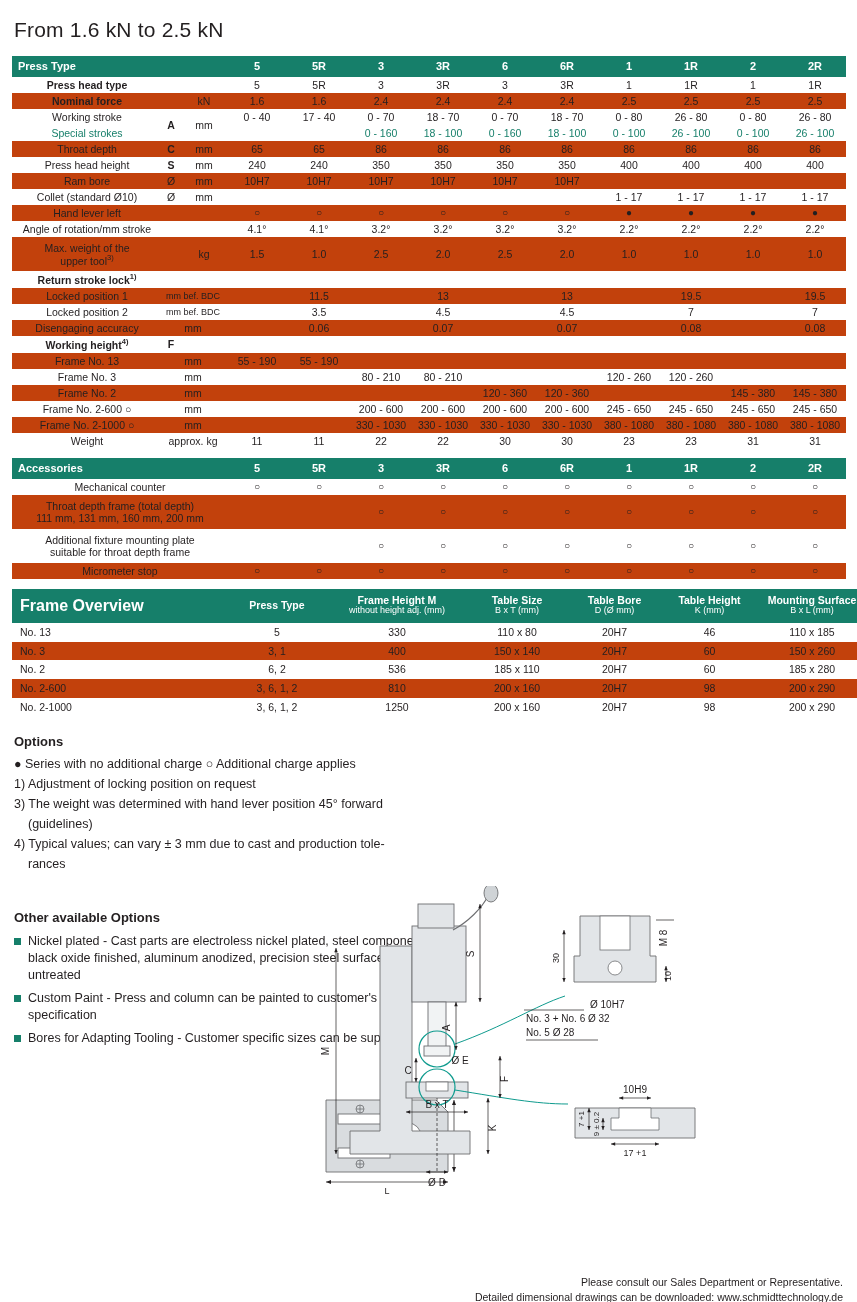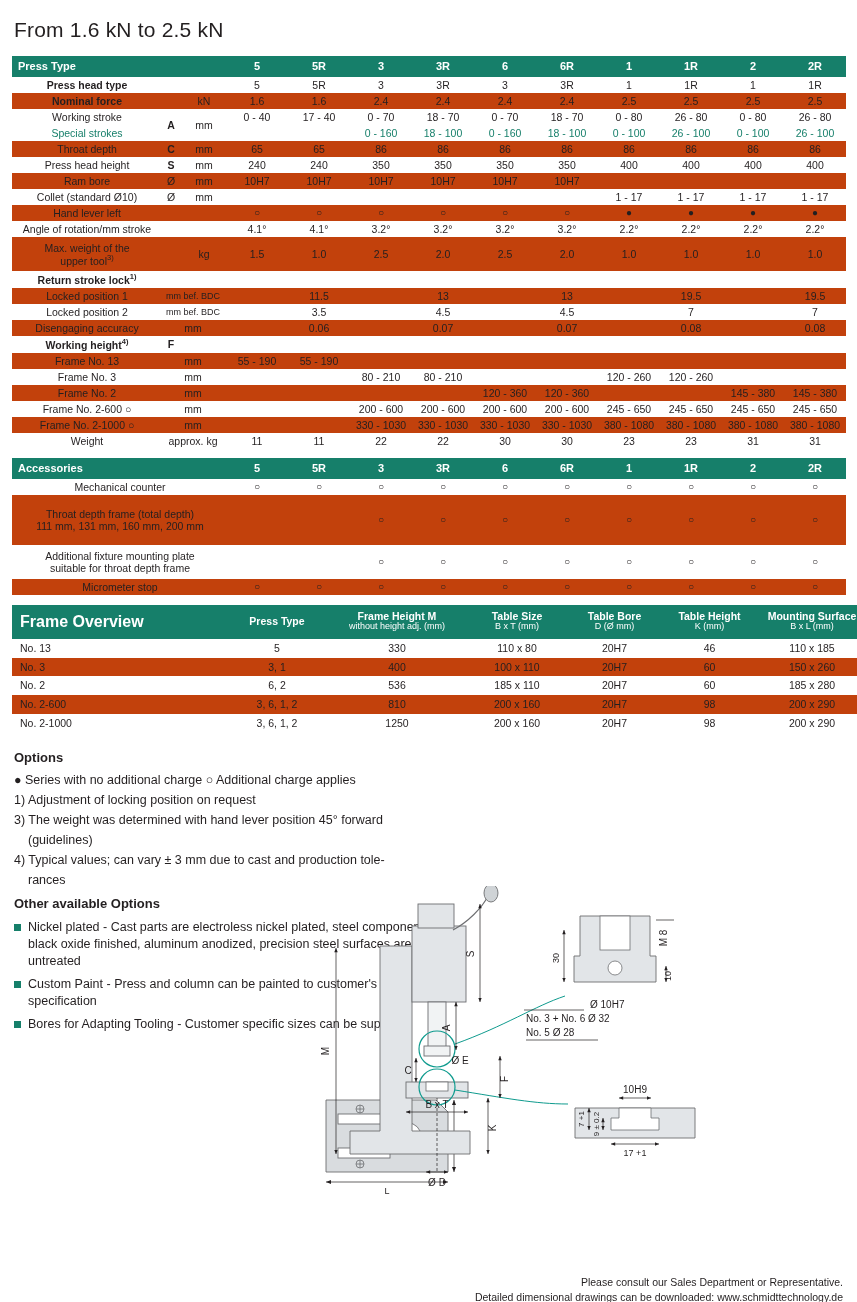--- a/index.html
+++ b/index.html
@@ -80,21 +80,21 @@
     line-height: 1.2;
   }
   table.frame td.lbl { text-align: left; padding-left: 8px; }
 
   
   .options { margin-top: 18px; font-size: 12.5px; width: 430px; }
   .options h2 { font-size: 13px; margin: 0 0 7px 2px; font-weight: bold; }
   .options p { margin: 0 0 3px 2px; line-height: 1.35; }
   .opt-ind { padding-left: 14px; text-indent: -14px; }
   .opt-ind2 { padding-left: 14px; }
-  .other { margin-top: 8px; }
+  .other { margin-top: 38px; }
   .other h2 { font-size: 13px; margin: 0 0 8px 2px; font-weight: bold; }
   .bullet-item {
     position: relative;
     padding-left: 14px;
     margin-bottom: 6px;
     line-height: 1.35;
     margin-left: 2px;
   }
   .bullet-item::before {
     content: "";
@@ -535,21 +535,21 @@
         <td class="circ">○</td>
         <td class="circ">○</td>
         <td class="circ">○</td>
         <td class="circ">○</td>
         <td class="circ">○</td>
         <td class="circ">○</td>
         <td class="circ">○</td>
         <td class="circ">○</td>
         <td class="circ">○</td>
       </tr>
-      <tr class="rowA" style="height:50px">
+      <tr class="rowA" style="height:34px">
         <td class="lbl lead" colspan="3">Throat depth frame (total depth)<br>111 mm, 131 mm, 160 mm, 200 mm</td>
         <td class="circ"></td>
         <td class="circ"></td>
         <td class="circ">○</td>
         <td class="circ">○</td>
         <td class="circ">○</td>
         <td class="circ">○</td>
         <td class="circ">○</td>
         <td class="circ">○</td>
         <td class="circ">○</td>
@@ -612,21 +612,21 @@
         <td>330</td>
         <td>110 x 80</td>
         <td>20H7</td>
         <td>46</td>
         <td>110 x 185</td>
       </tr>
       <tr class="rowA">
         <td class="lbl">No. 3</td>
         <td>3, 1</td>
         <td>400</td>
-        <td>100 x 110</td>
+        <td>150 x 140</td>
         <td>20H7</td>
         <td>60</td>
         <td>150 x 260</td>
       </tr>
       <tr class="rowW">
         <td class="lbl">No. 2</td>
         <td>6, 2</td>
         <td>536</td>
         <td>185 x 110</td>
         <td>20H7</td>

